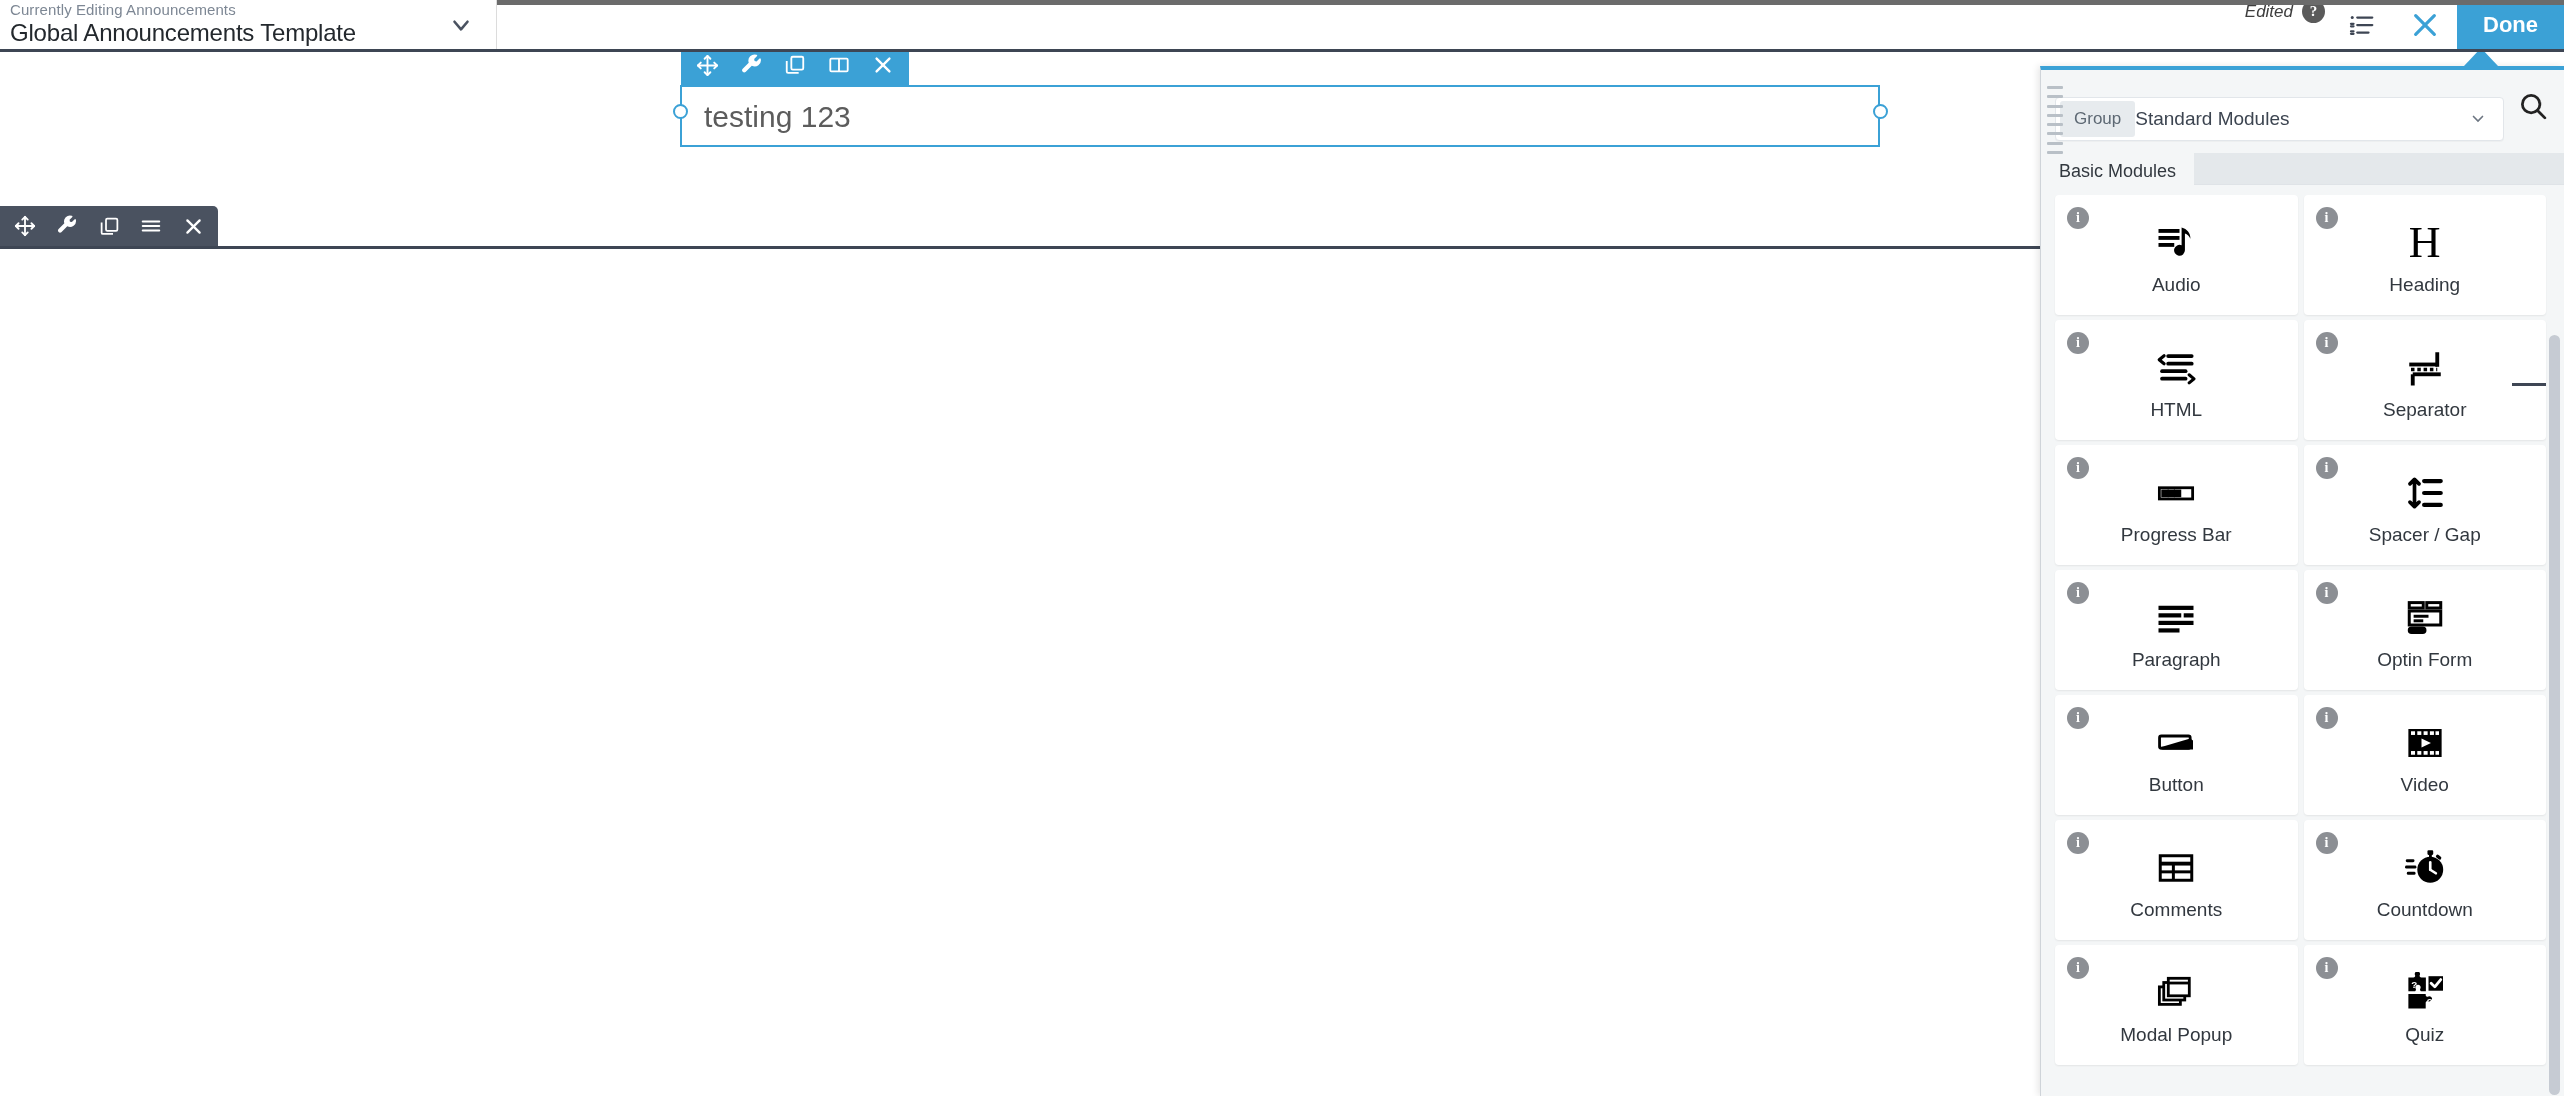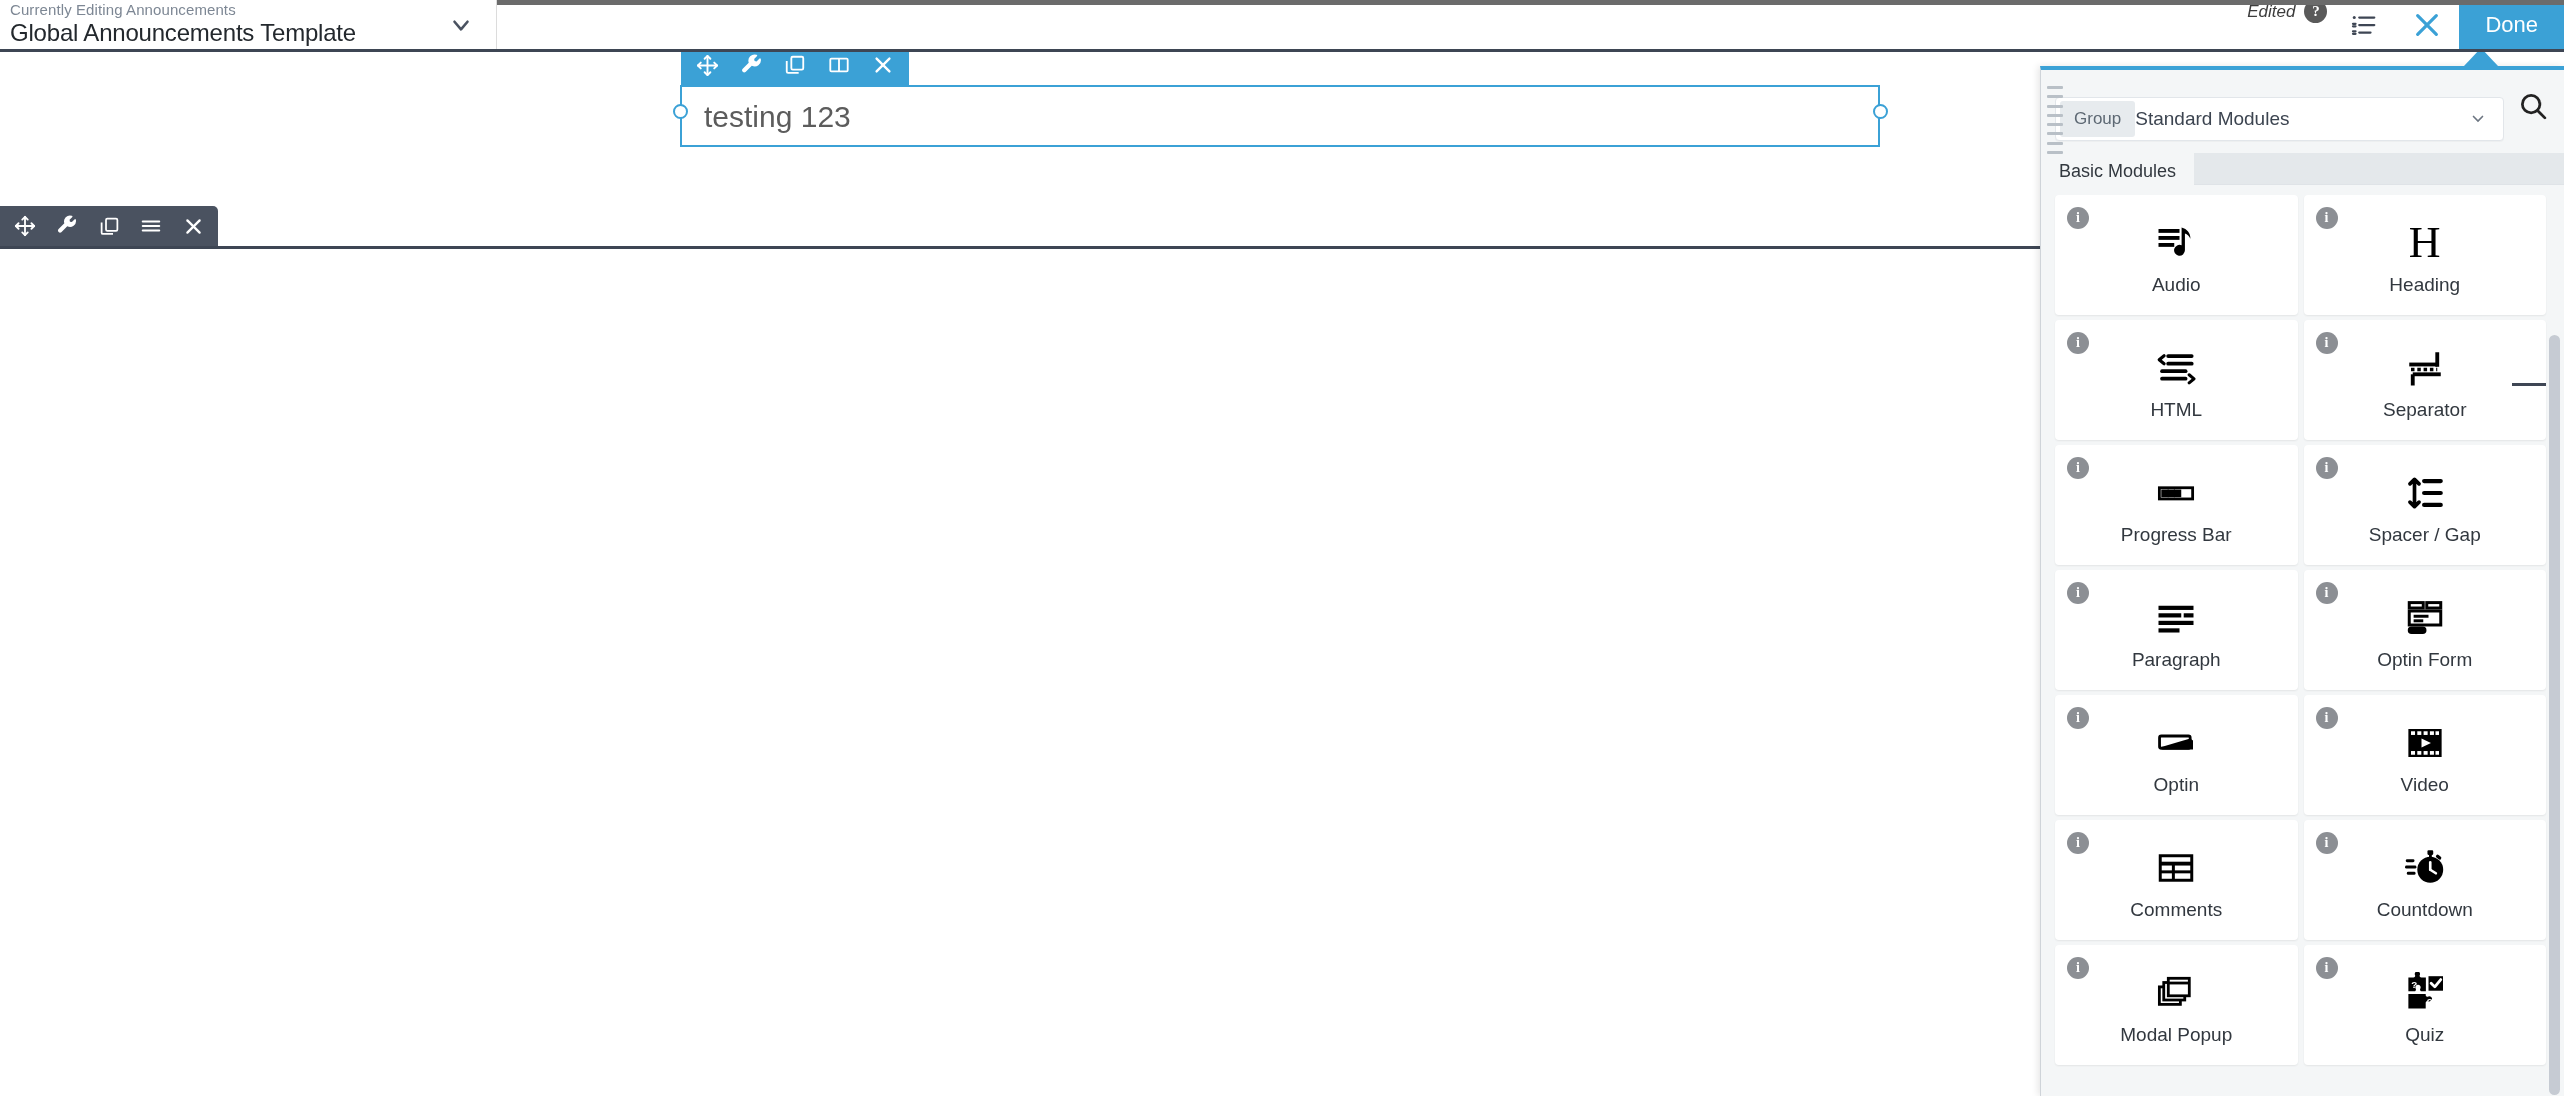--- a/index.html
+++ b/index.html
@@ -53,21 +53,21 @@
     display: flex; align-items: center; justify-content: center;
     font-family: "Liberation Serif", serif;
   }
   .tb-icon-btn {
     width: 64px; height: 49px;
     display: flex; align-items: center; justify-content: center;
   }
   .tb-x { color: #3ba1d6; }
   .tb-done {
     background: #3ba1d6; color: #ffffff;
-    font-size: 22px; font-weight: normal;
+    font-size: 22px; font-weight: bold;
     display: flex; align-items: center; justify-content: center;
     padding: 0 26px; height: 49px; min-width: 100px;
   }
 
   
   .canvas {
     position: absolute; top: 52px; left: 0; width: 2564px; height: 1044px;
     background: #ffffff;
   }
   
@@ -510,21 +510,21 @@
             <span class="mod-label">Optin Form</span>
           </div>
           <div class="mod-card">
             <span class="mod-info">i</span>
             <span class="mod-icon">
               <svg width="42" height="42" viewBox="0 0 24 24" fill="none" stroke="currentColor" stroke-width="1.6">
                 <rect x="2.6" y="8" width="17.5" height="7" rx="1"></rect>
                 <path d="M20.1 9.4l1.6 1.2v5.1H4.3l-1.6-1.2" fill="currentColor" stroke="none"></path>
               </svg>
             </span>
-            <span class="mod-label">Optin</span>
+            <span class="mod-label">Button</span>
           </div>
           <div class="mod-card">
             <span class="mod-info">i</span>
             <span class="mod-icon">
               <svg width="42" height="42" viewBox="0 0 24 24">
                 <rect x="2.5" y="4" width="19" height="16" fill="currentColor"></rect>
                 <g fill="#fff">
                   <rect x="4" y="5.3" width="2.3" height="2.1"></rect>
                   <rect x="7.6" y="5.3" width="2.3" height="2.1"></rect>
                   <rect x="11.2" y="5.3" width="2.3" height="2.1"></rect>

